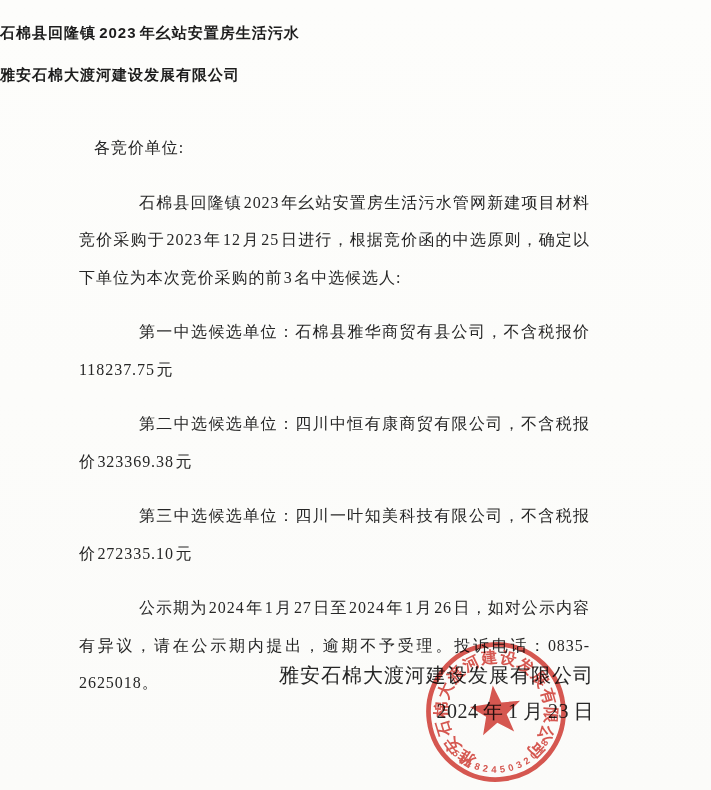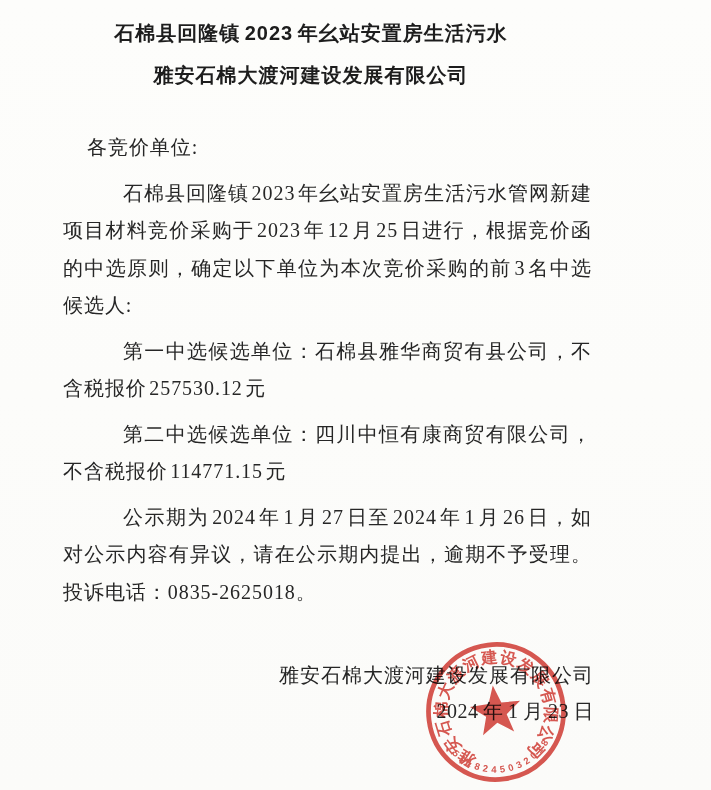--- a/index.html
+++ b/index.html
@@ -12,44 +12,43 @@
   .page {
     position: relative;
     width: 711px; height: 790px;
     background: linear-gradient(180deg, #fdfdfb 0%, #fbfbf9 100%);
   }
   
   .title-wrap {
     position: absolute;
     top: 12px; left: 0;
     width: 622px;
-    text-align: center;
     font-family: "Liberation Sans", sans-serif;
     font-weight: 700;
-    font-size: 20px;
+    font-size: 15px;
     line-height: 42px;
     letter-spacing: 1px;
     word-spacing: -2px;
     color: #1d1d1d;
   }
   .title-line { display: block; }
   
   .content {
     position: absolute;
-    left: 55px; top: 129px;
+    left: 62px; top: 129px;
     width: 545px;
-    font-size: 20px;
+    font-size: 16px;
     line-height: 37.5px;
     letter-spacing: 0.95px;
     word-spacing: -3.5px;
     color: #262626;
     text-align: justify;
   }
   .salutation { text-indent: 32px; }
-  .content p { margin: 8px; text-indent: 60px; }
+  .content p { margin: 17px; text-indent: 60px; }
   
   .signature {
     position: absolute;
     left: 55px; top: 657px;
     width: 539px;
     text-align: right;
     font-size: 20px;
     line-height: 36px;
     color: #262626;
   }
@@ -85,22 +84,23 @@
 <div class="page">
 
   <h1 class="title-wrap" style="margin:0;">
     <span class="title-line">石棉县回隆镇 2023 年幺站安置房生活污水</span>
     <span class="title-line">雅安石棉大渡河建设发展有限公司</span>
   </h1>
 
   <div class="content">
     <div class="salutation">各竞价单位:</div>
     <p>石棉县回隆镇 2023 年幺站安置房生活污水管网新建项目材料竞价采购于 2023 年 12 月 25 日进行，根据竞价函的中选原则，确定以下单位为本次竞价采购的前 3 名中选候选人:</p>
-    <p>第一中选候选单位：石棉县雅华商贸有县公司，不含税报价 257530.12 元</p>
-    <p>第二中选候选单位：四川中恒有康商贸有限公司，不含税报价 114771.15 元</p>
+    <p>第一中选候选单位：石棉县雅华商贸有县公司，不含税报价 118237.75 元</p>
+    <p>第二中选候选单位：四川中恒有康商贸有限公司，不含税报价 323369.38 元</p>
+    <p>第三中选候选单位：四川一叶知美科技有限公司，不含税报价 272335.10 元</p>
     <p>公示期为 2024 年 1 月 27 日至 2024 年 1 月 26 日，如对公示内容有异议，请在公示期内提出，逾期不予受理。投诉电话：0835-2625018。</p>
   </div>
 
   <div class="signature">
     <div class="sig-company">雅安石棉大渡河建设发展有限公司</div>
     <div class="sig-date">2024 年 1 月 23 日</div>
   </div>
 
   <div class="seal">
     <svg viewBox="0 0 160 160">

